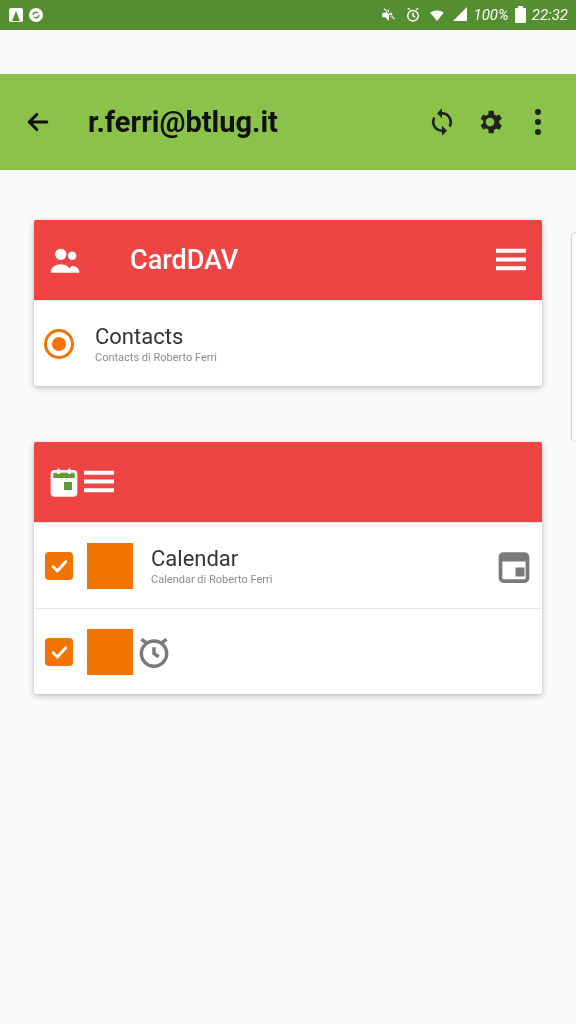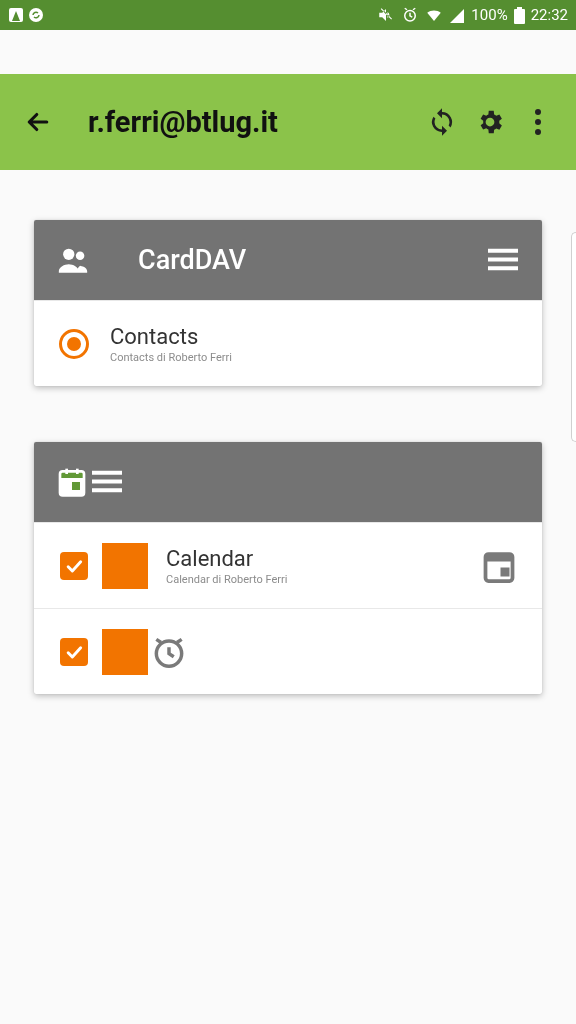--- a/index.html
+++ b/index.html
@@ -14,21 +14,21 @@
   .statusbar {
     height: 30px;
     background: #558e30;
     color: #fff;
     display: flex;
     align-items: center;
     padding: 0 8px;
     font-size: 15px;
   }
   .statusbar .left { display: flex; gap: 4px; align-items: center; }
-  .statusbar .right { margin-left: auto; display: flex; gap: 6px; align-items: flex-end; }
+  .statusbar .right { margin-left: auto; display: flex; gap: 6px; align-items: flex-start; font-style: italic; }
   .status-icon { display: inline-flex; align-items: center; justify-content: center; }
   .appbar {
     height: 96px;
     background: #8bc34a;
     display: flex;
     align-items: center;
     padding: 0 14px;
     margin-top: 44px;
   }
   .appbar .title {
@@ -50,39 +50,39 @@
     padding: 50px 34px 0 34px;
   }
   .card {
     background: #fff;
     border-radius: 2px;
     box-shadow: 0 2px 6px rgba(0,0,0,0.25), 0 0 1px rgba(0,0,0,0.2);
     margin-bottom: 56px;
     overflow: hidden;
   }
   .card-header {
-    background: #737373;
+    background: #ef4444;
     color: #fff;
     height: 80px;
     display: flex;
     align-items: center;
-    padding: 0 22px;
+    padding: 0 14px;
   }
   .card-header .hdr-icon { width: 34px; display:flex; }
   .card-header .hdr-title {
     font-size: 27px;
     font-weight: 500;
     margin-left: 48px;
     flex: 1;
   }
   .card-header .hdr-menu { width: 34px; display:flex; justify-content:center; }
   .row {
     display: flex;
     align-items: center;
-    padding: 14px 22px;
+    padding: 14px 7px;
     border-top: 1px solid #e8e8e8;
     min-height: 86px;
   }
   .row:first-of-type { border-top: none; }
   .row .ctrl {
     width: 36px;
     display: flex;
     justify-content: center;
     align-items: center;
   }

